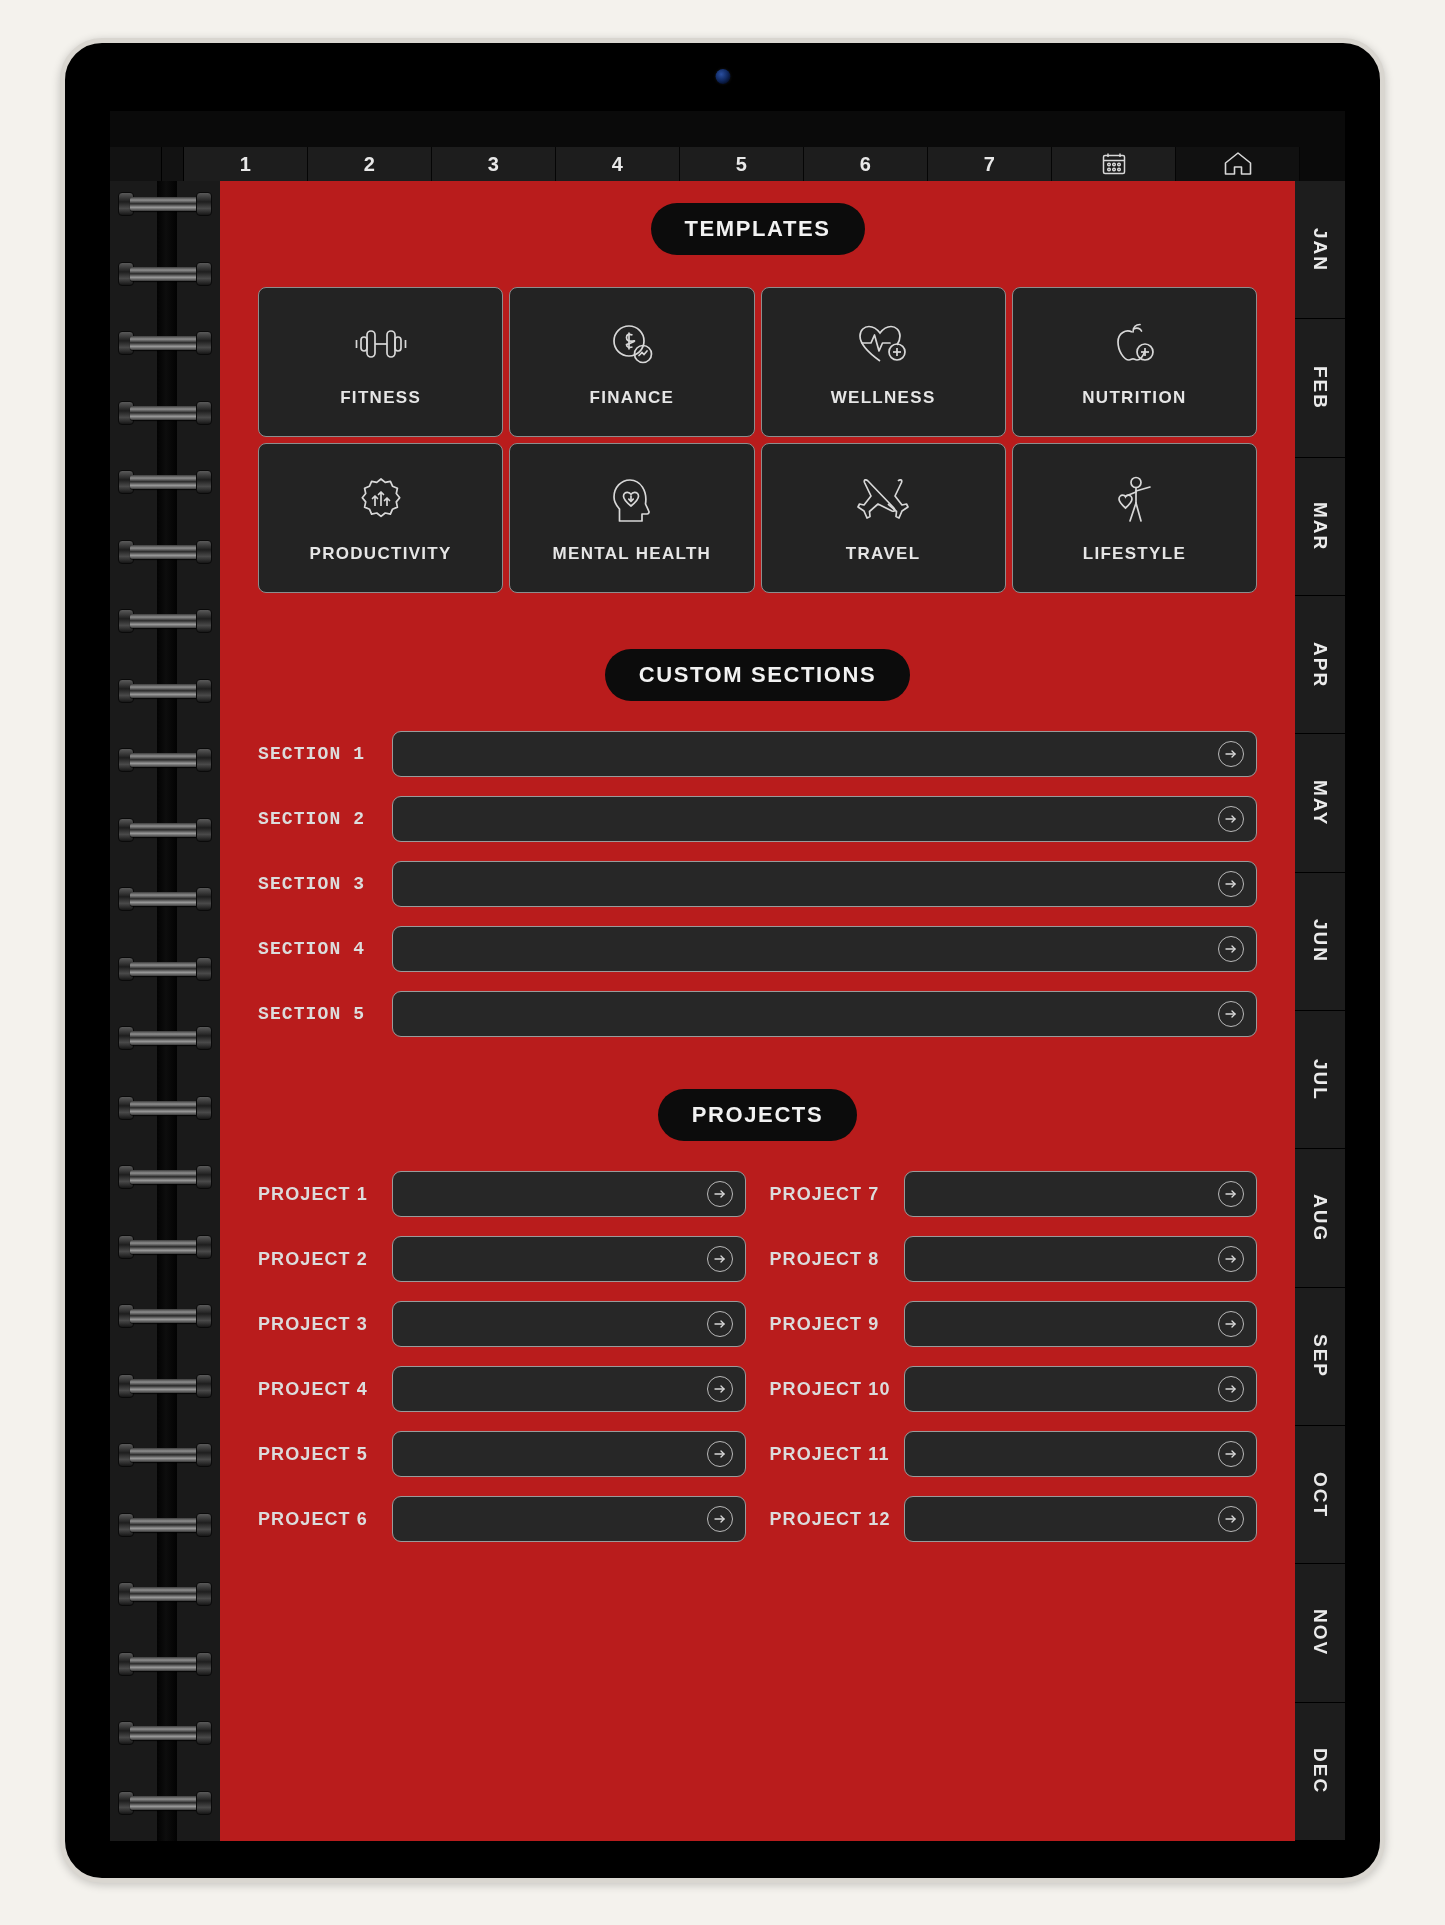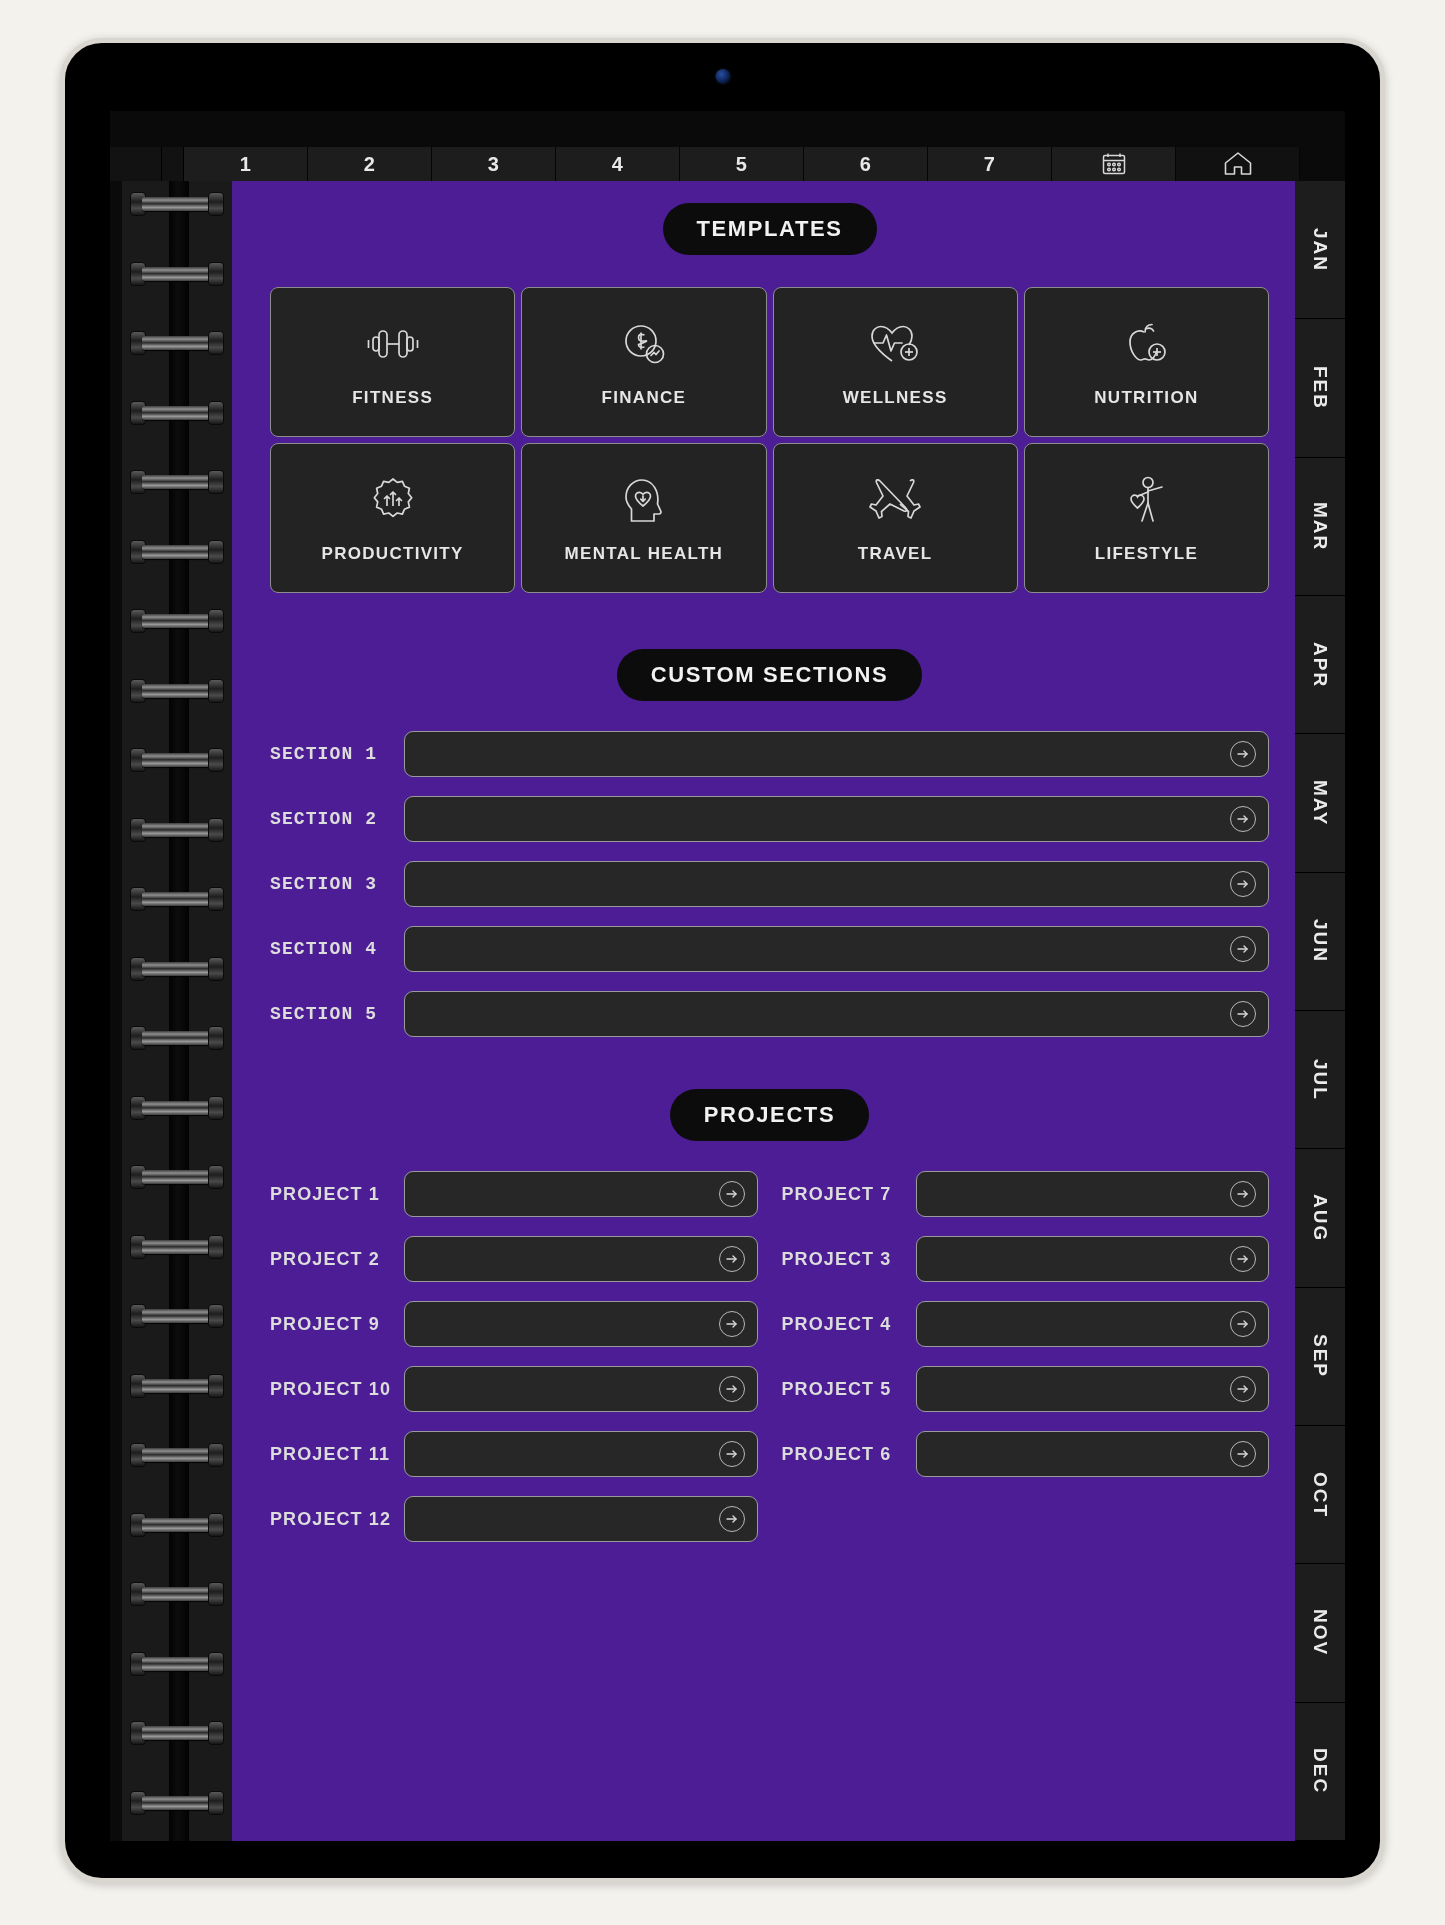--- a/index.html
+++ b/index.html
@@ -68,24 +68,24 @@
   }
   .toptab.spine { background: #121212; border-right: 1px solid #000; }
   .toptab.num { width: 124px; }
   .toptab.icon { width: 124px; }
   .toptab.icon.home { background: #111111; }
   .toptab svg { display: block; }
 
   
   #page {
     position: absolute;
-    left: 12px; top: 70px;
+    left: 0; top: 70px;
     width: 1185px;
     height: 1660px;
-    background: #4c1d95;
+    background: #b91c1c;
     overflow: hidden;
   }
 
   
   #spiral {
     position: absolute;
     left: 0; top: 0;
     width: 110px; height: 1660px;
     background: #1a1a1a;
     z-index: 5;
@@ -644,20 +644,31 @@
             <span class="field-label">PROJECT 2</span>
             <div class="field-box">
                 <span class="arrow-btn">
                   <svg width="14" height="12" viewBox="0 0 14 12">
                     <line x1="2" y1="6" x2="11" y2="6" stroke-linecap="round"></line>
                     <path d="M8 3 L11 6 L8 9" stroke-linecap="round" stroke-linejoin="round"></path>
                   </svg>
                 </span>
               </div>
           </div>
+          <div class="field-row">
+            <span class="field-label">PROJECT 8</span>
+            <div class="field-box">
+                <span class="arrow-btn">
+                  <svg width="14" height="12" viewBox="0 0 14 12">
+                    <line x1="2" y1="6" x2="11" y2="6" stroke-linecap="round"></line>
+                    <path d="M8 3 L11 6 L8 9" stroke-linecap="round" stroke-linejoin="round"></path>
+                  </svg>
+                </span>
+              </div>
+          </div>
 
           <div class="field-row">
             <span class="field-label">PROJECT 3</span>
             <div class="field-box">
                 <span class="arrow-btn">
                   <svg width="14" height="12" viewBox="0 0 14 12">
                     <line x1="2" y1="6" x2="11" y2="6" stroke-linecap="round"></line>
                     <path d="M8 3 L11 6 L8 9" stroke-linecap="round" stroke-linejoin="round"></path>
                   </svg>
                 </span>

